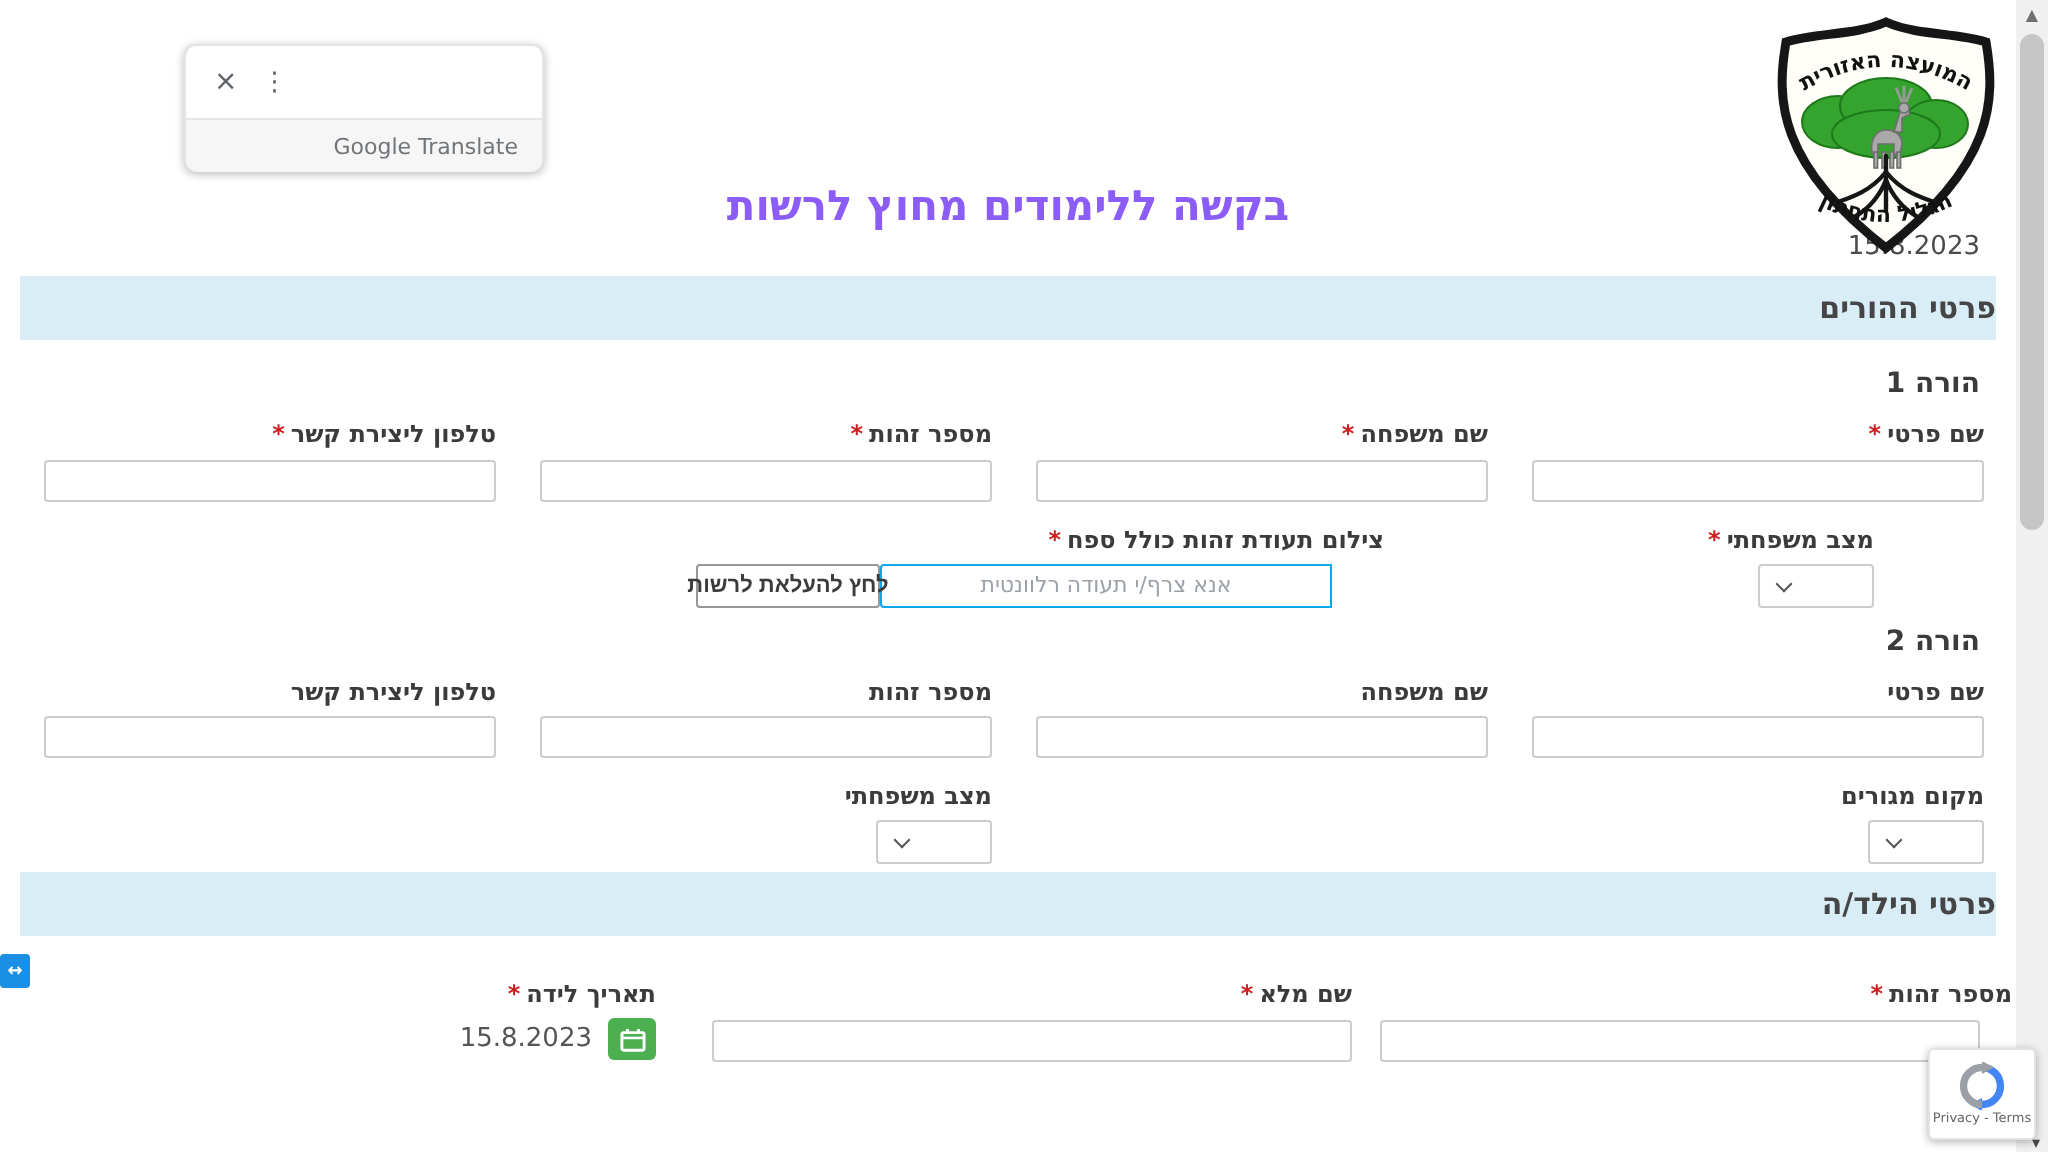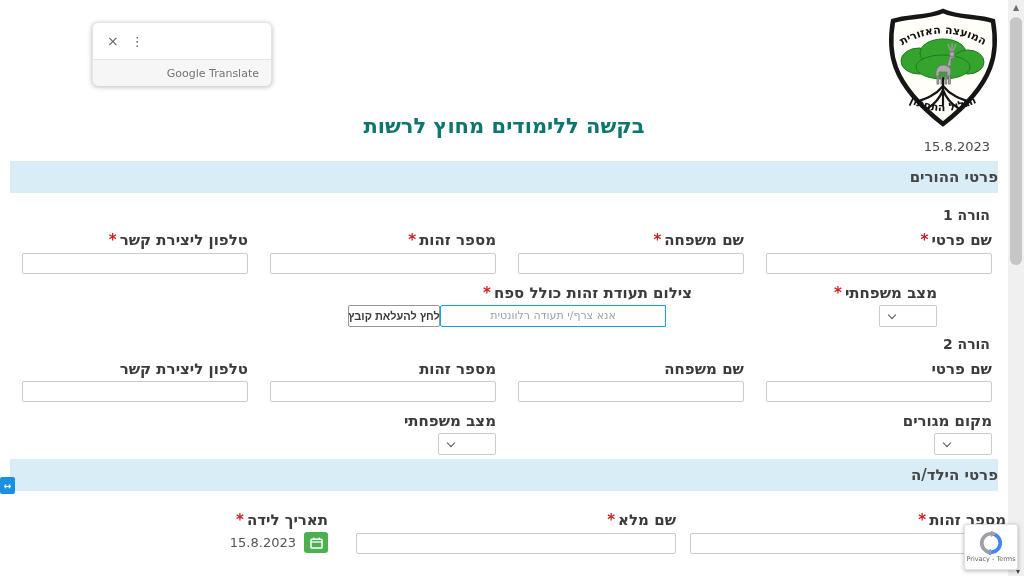--- a/index.html
+++ b/index.html
@@ -7,30 +7,30 @@
   .page {
     position:relative; width:1024px; height:576px; overflow:hidden;
     background:#fff; font-family:"DejaVu Sans","Liberation Sans",sans-serif;
   }
   
   .scrollbar { position:absolute; right:0; top:0; width:16px; height:576px; background:#f0f0f0; z-index:3; }
   .scroll-up { height:16px; text-align:center; font-size:8px; line-height:16px; color:#6f6f6f; cursor:default; }
   .scroll-thumb { position:absolute; top:17px; left:2px; width:12px; height:248px; background:#c6c6c6; border-radius:6px; }
   
   .content { position:absolute; left:0; top:0; width:1008px; height:576px; direction:rtl; }
-  .page-title { padding-top:113px; text-align:center; font-size:21px; font-weight:bold; color:#0f766e; line-height:26px; }
+  .page-title { padding-top:90px; text-align:center; font-size:21px; font-weight:bold; color:#8b5cf6; line-height:26px; }
   .date-line { padding:0 18px; text-align:right; font-size:13px; color:#4b4b4b; line-height:15px; }
   .band { margin:7px 10px 0; height:32px; background:#d9edf7; display:flex; align-items:center;
           font-size:15px; font-weight:bold; color:#454545; }
   .band2 { margin-top:4px; }
   .group-heading { margin-top:15px; padding-right:18px; text-align:right; font-size:14px; font-weight:bold; color:#3b3b3b; line-height:15px; }
   .grid4 { display:grid; grid-template-columns:repeat(4,1fr); column-gap:22px; padding:0 16px 0 22px; margin-top:10px; }
   .grid4.row2 { margin-top:12px; }
   .grid4.rowp2 { margin-top:10px; }
-  .flabel { display:block; text-align:right; font-size:15px; font-weight:bold; color:#3b3b3b; line-height:15px; margin-bottom:4px; white-space:nowrap; }
+  .flabel { display:block; text-align:right; font-size:12px; font-weight:bold; color:#3b3b3b; line-height:15px; margin-bottom:4px; white-space:nowrap; }
   .req { color:#cc1f1f; margin-right:3px; font-weight:bold; }
   .tinput { width:100%; height:21px; border:1px solid #ccc; border-radius:2px; background:#fff; outline:none; padding:0 4px; font:12px "DejaVu Sans",sans-serif; }
   .cell {}
   .inset-r { padding-right:55px; }
   .sel { position:relative; width:58px; height:22px; border:1px solid #ccc; border-radius:2px; background:#fff; cursor:default; }
   .chev { position:absolute; left:9px; top:6px; width:6px; height:6px; border-left:1.6px solid #555; border-bottom:1.6px solid #555; transform:rotate(-45deg); }
   
   .upload-cell { grid-column:span 2; } 
   .upload-label-inner { display:block; text-align:right; padding-right:52px; }
   .upload-ctl { display:flex; justify-content:center; }
@@ -106,21 +106,21 @@
       <div class="cell inset-r">
         <label class="flabel"><span>מצב משפחתי</span><span class="req">*</span></label>
         <div class="sel">
             <span class="chev"></span>
           </div>
       </div>
       <div class="cell upload-cell">
         <label class="flabel upload-label-inner"><span>צילום תעודת זהות כולל ספח</span><span class="req">*</span></label>
         <div class="upload-ctl">
           <div class="upload-box">אנא צרף/י תעודה רלוונטית</div>
-          <button class="upload-btn">לחץ להעלאת קובץ</button>
+          <button class="upload-btn">לחץ להעלאת לרשות</button>
         </div>
       </div>
     </div>
 
     <div class="group-heading" style="margin-top:10px;">הורה 2</div>
 
     <div class="grid4 rowp2">
       <div class="cell">
         <label class="flabel">שם פרטי</label>
         <input class="tinput" type="text" style="">

